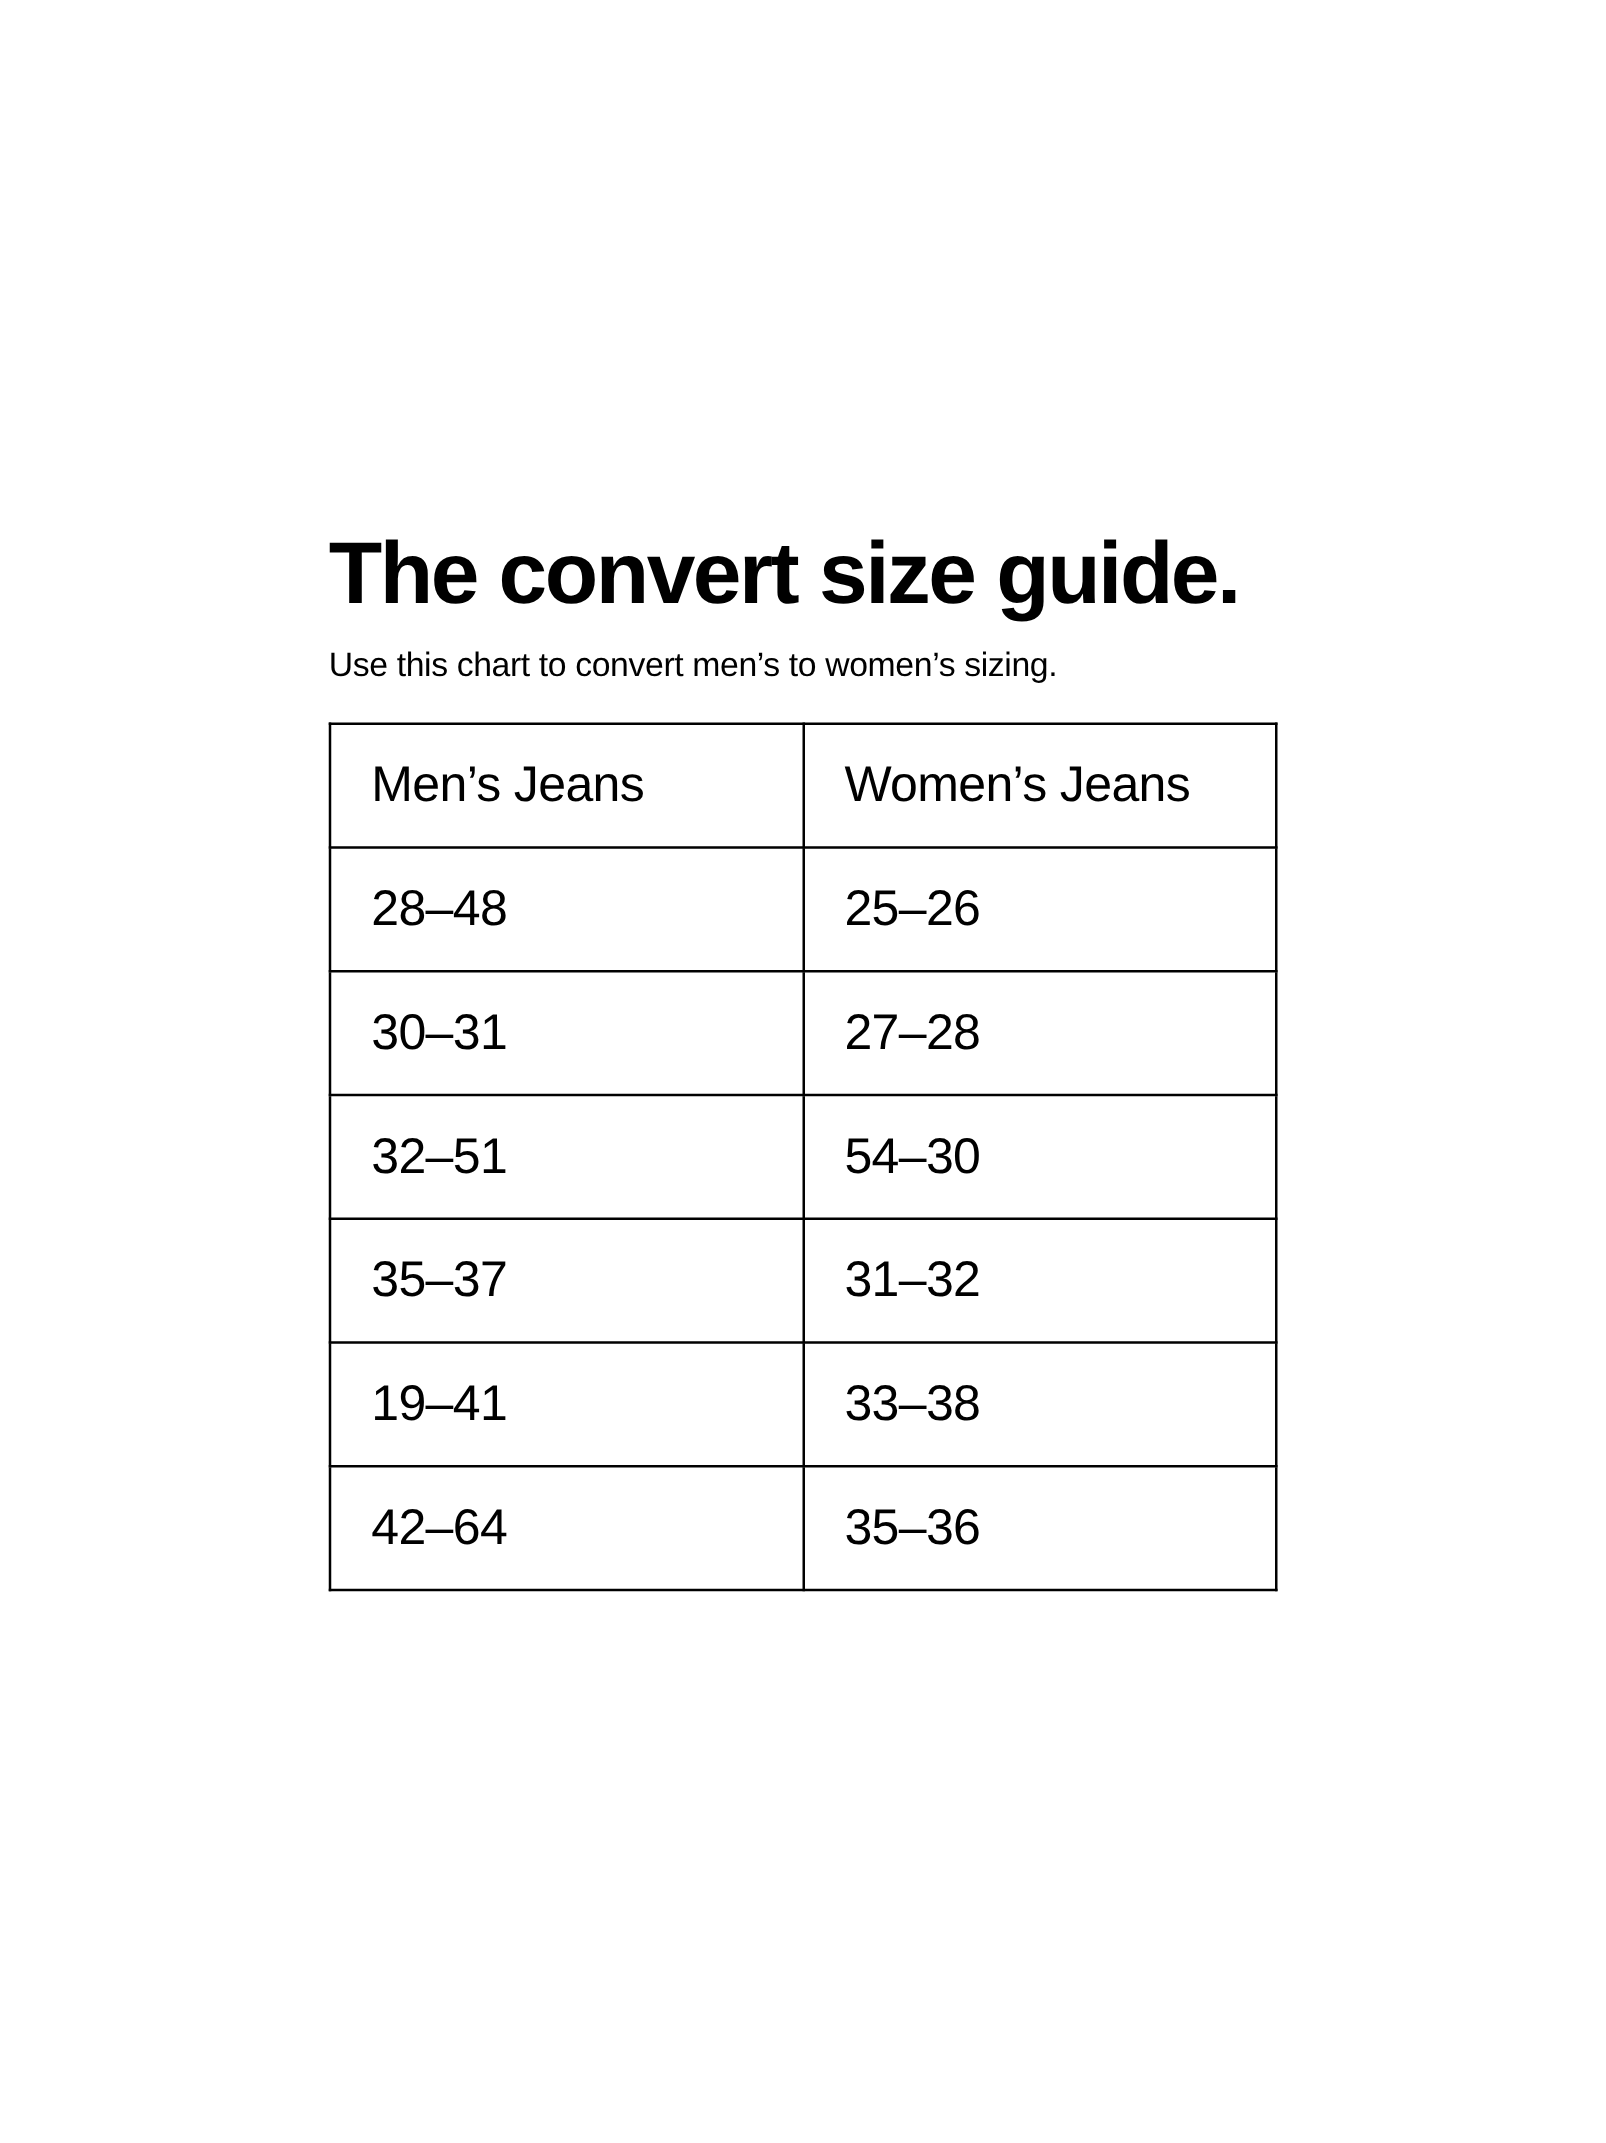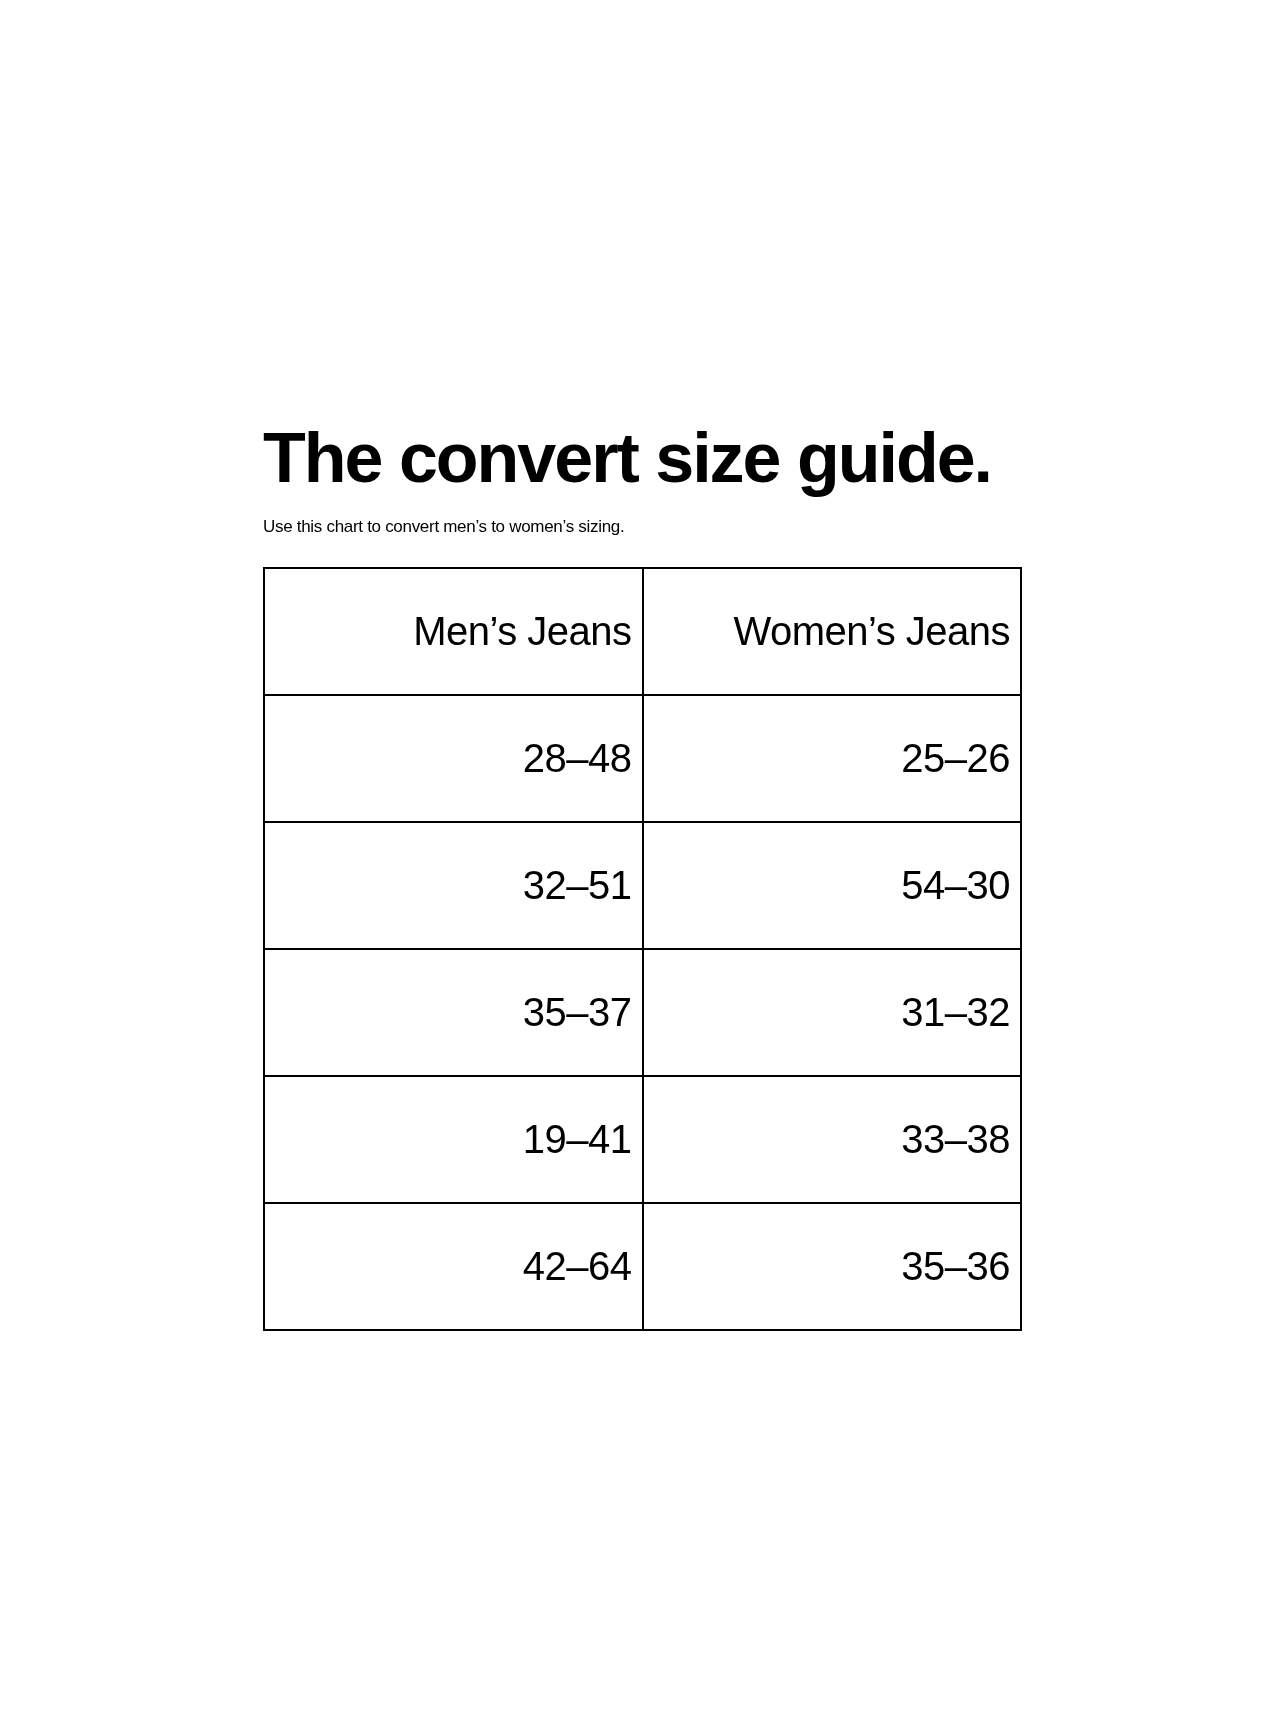--- a/index.html
+++ b/index.html
@@ -22,39 +22,39 @@
   .page-title {
     margin: 0;
     font-size: 70px;
     font-weight: 700;
     letter-spacing: -2px;
     line-height: 1.0;
     white-space: nowrap;
   }
   .page-subtitle {
     margin: 24px 0 0 0;
-    font-size: 17px;
+    font-size: 27px;
     font-weight: 400;
     letter-spacing: -0.3px;
     line-height: 1.15;
     white-space: nowrap;
   }
   table.size-table {
     margin-top: 30px;
     border-collapse: collapse;
     width: 759px;
     table-layout: fixed;
   }
   table.size-table th,
   table.size-table td {
     box-sizing: border-box;
     border: 2px solid #000000;
-    height: 127px;
+    height: 99px;
     padding: 0 10px 0 32px;
-    text-align: right;
+    text-align: left;
     vertical-align: middle;
     font-size: 40px;
     font-weight: 400;
     letter-spacing: -0.5px;
     white-space: nowrap;
   }
 </style>
 </head>
 <body>
 
@@ -70,20 +70,24 @@
         <th>Men’s Jeans</th>
         <th>Women’s Jeans</th>
       </tr>
     </thead>
     <tbody>
       <tr>
         <td>28–48</td>
         <td>25–26</td>
       </tr>
       <tr>
+        <td>30–31</td>
+        <td>27–28</td>
+      </tr>
+      <tr>
         <td>32–51</td>
         <td>54–30</td>
       </tr>
       <tr>
         <td>35–37</td>
         <td>31–32</td>
       </tr>
       <tr>
         <td>19–41</td>
         <td>33–38</td>

